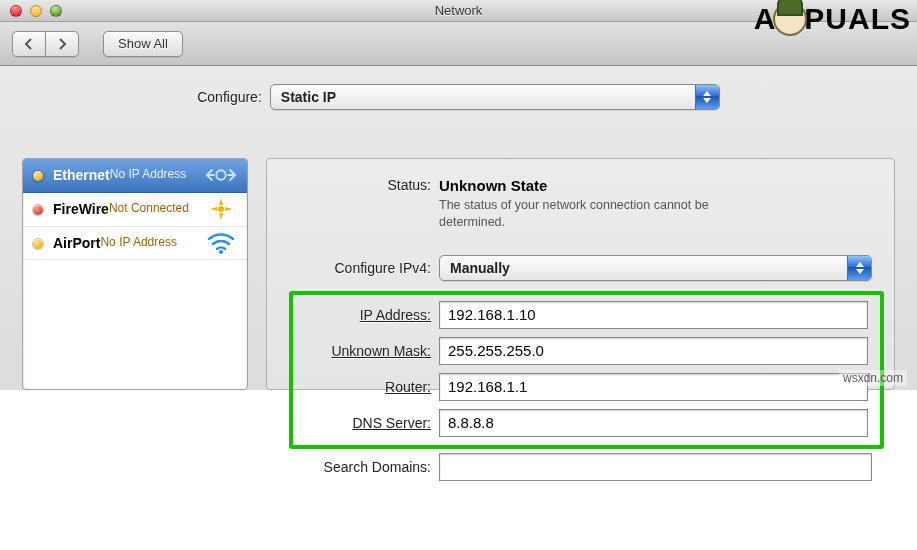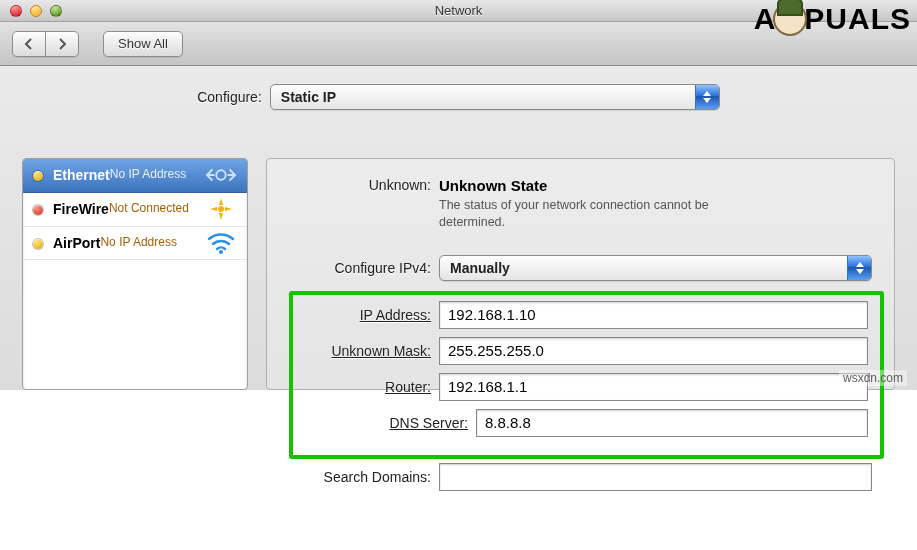--- a/index.html
+++ b/index.html
@@ -221,21 +221,21 @@
   }
   .aqua-select.full { min-width: 0; width: 100%; }
 
   .ip-group {
     border: 4px solid #17c100;
     border-radius: 3px;
     padding: 6px 12px 6px 0;
     margin: 4px -12px 4px 0;
   }
   .ip-group .row { margin-bottom: 8px; }
-  .ip-group .row:last-child { margin-bottom: 12px; padding-left: 37px; }
+  .ip-group .row:last-child { margin-bottom: 2px; }
   .ip-group .lbl { width: 146px; text-decoration: underline; }
 
   
   .wm-logo {
     position: absolute;
     top: 2px; right: 6px;
     font-size: 30px;
     font-weight: 800;
     letter-spacing: 1px;
     color: #000;
@@ -356,21 +356,21 @@
               <circle cx="15" cy="21" r="2" fill="#2c8fe8"></circle>
             </svg>
         </span>
       </div>
 
     </div>
 
     <div class="detail">
 
       <div class="row" style="align-items:flex-start;margin-bottom:24px">
-        <div class="lbl">Unknown:</div>
+        <div class="lbl">Status:</div>
         <div class="val">
           <div class="status-title">Unknown State</div>
           <div class="status-desc">The status of your network connection cannot be determined.</div>
         </div>
       </div>
 
       <div class="row">
         <div class="lbl">Configure IPv4:</div>
         <div class="val">
           <div class="aqua-select full">

